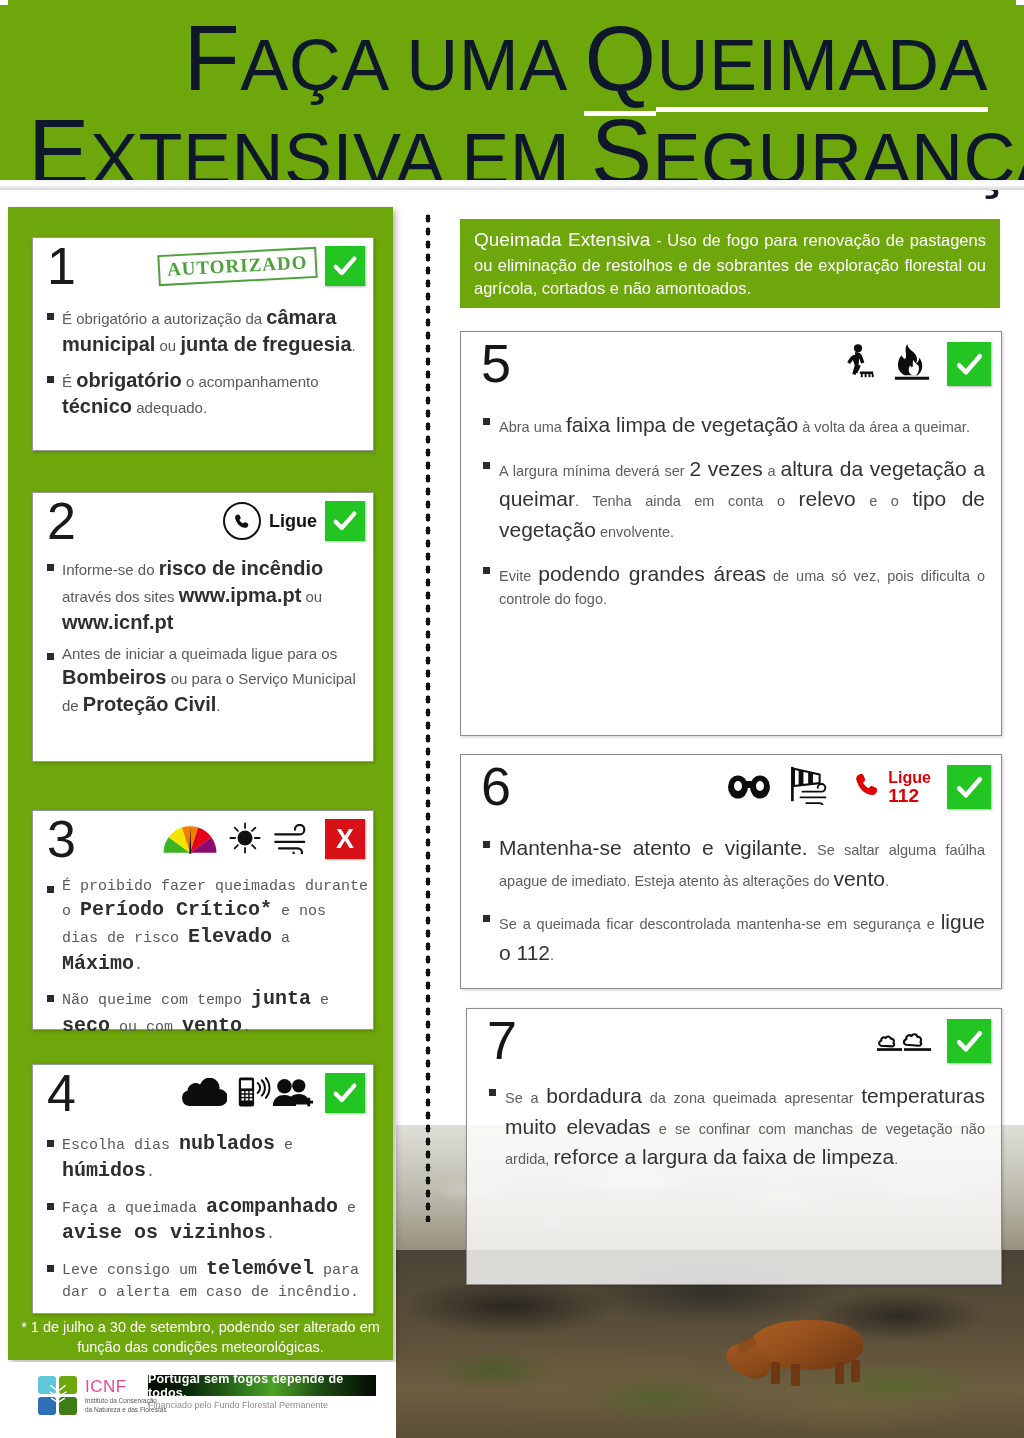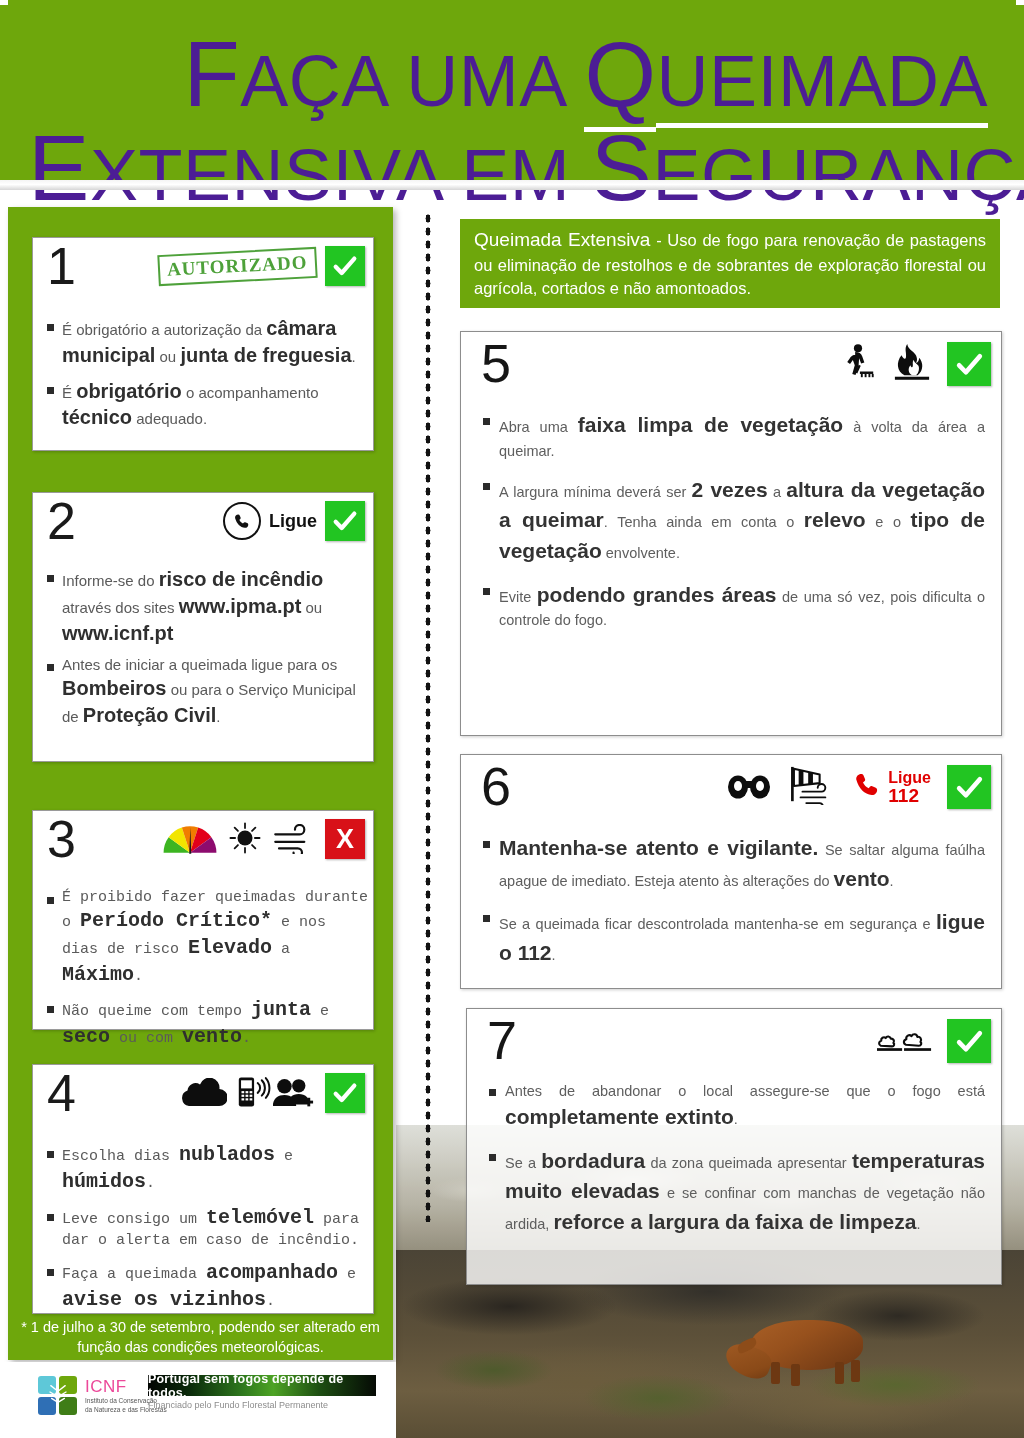--- a/index.html
+++ b/index.html
@@ -59,21 +59,21 @@
     transform:rotate(-20deg);background:#8d4c19;
   }
   .cow .leg{position:absolute;width:9px;height:22px;background:#6d3812;border-radius:2px;}
 
   
   .header{
     position:absolute;left:0;top:0;width:1024px;height:185px;
     background:#6ea70c;
   }
   .header .titlewrap{
-    position:absolute;right:36px;top:14px;width:960px;text-align:right;color:#4c1d95;margin-top:16px;
+    position:absolute;right:36px;top:14px;width:960px;text-align:right;color:#0f172a;
   }
   .title-line{
     font-family:"Liberation Sans","DejaVu Sans",sans-serif;
     font-weight:400;
     letter-spacing:.5px;
     line-height:.96;
     white-space:nowrap;
   }
   .tl1{font-size:72px;}
   .tl2{font-size:72px;margin-top:6px;}
@@ -99,21 +99,21 @@
     font-size:52px;color:#1a1a1a;font-weight:400;line-height:1;
   }
   .card .icons{position:absolute;right:8px;top:8px;display:flex;align-items:center;gap:8px;}
 
   .ok{width:40px;height:40px;background:#22c522;display:flex;align-items:center;justify-content:center;
       box-shadow:1px 1px 2px rgba(0,0,0,.3);}
   .ok svg{width:28px;height:28px;}
   .nok{width:40px;height:40px;background:#d81118;display:flex;align-items:center;justify-content:center;
       box-shadow:1px 1px 2px rgba(0,0,0,.3);color:#fff;font-size:27px;font-weight:bold;line-height:1;}
 
-  .bullets{position:absolute;left:14px;right:4px;margin-top:11px;}
+  .bullets{position:absolute;left:14px;right:4px;}
   .bl{display:flex;margin-bottom:9px;}
   .bl .sq{flex:0 0 auto;width:7px;height:7px;background:#2b2b2b;margin-top:9px;margin-right:8px;}
   .bl .txt{color:#5a5a5a;font-size:15px;line-height:1.34;}
   .bl .txt b{color:#2f2f2f;font-weight:600;font-size:20px;}
 
   .stamp{
     border:2px solid #3f9a2a;color:#3f9a2a;font-family:"Liberation Serif","DejaVu Serif",serif;
     font-weight:bold;font-size:19px;letter-spacing:1px;padding:2px 7px 3px;
     transform:rotate(-3deg);opacity:.92;
   }
@@ -142,21 +142,21 @@
   .greenbox .p b{font-weight:400;font-size:19px;}
 
   .rcard{position:absolute;background:#fff;border:1px solid #8d8d8d;box-shadow:1px 1px 3px rgba(0,0,0,.2);}
   .rcard.transp{background:rgba(255,255,255,0.80);}
   .rcard .num{position:absolute;left:20px;top:4px;font-size:54px;color:#161616;line-height:1;}
   .rcard .icons{position:absolute;right:10px;top:10px;display:flex;align-items:center;gap:14px;}
   .rbullets{position:absolute;left:22px;right:16px;}
   .rbl{display:flex;margin-bottom:13px;}
   .rbl .sq{flex:0 0 auto;width:7px;height:7px;background:#2b2b2b;margin-top:8px;margin-right:9px;}
   .rbl .txt{color:#5e5e5e;font-size:14.5px;line-height:1.46;text-align:justify;}
-  .rbl .txt b{color:#333;font-weight:700;font-size:21px;}
+  .rbl .txt b{color:#333;font-weight:400;font-size:21px;}
 
   
   .footer{position:absolute;left:0;top:1362px;width:396px;height:76px;background:#fff;}
   .icnf{position:absolute;left:38px;top:14px;display:flex;align-items:center;gap:7px;}
   .icnf-mark{width:40px;height:40px;position:relative;}
   .icnf-mark i{position:absolute;width:18px;height:18px;border-radius:3px;display:block;}
   .icnf-text .big{font-size:17px;font-weight:normal;color:#ec4899;letter-spacing:.5px;line-height:1;}
   .icnf-text .small{font-size:6.5px;color:#555;line-height:1.25;margin-top:2px;}
   .slogan{position:absolute;left:148px;top:13px;width:228px;}
   .slogan .bar{
@@ -358,25 +358,25 @@
           </svg>
       </div>
     </div>
     <div class="bullets" style="top:66px;font-family:Liberation Mono, monospace;">
       <div class="bl">
           <span class="sq"></span>
           <span class="txt">Escolha dias <b>nublados</b> e <b>húmidos</b>.</span>
         </div>
       <div class="bl">
           <span class="sq"></span>
+          <span class="txt">Faça a queimada <b>acompanhado</b> e <b>avise os vizinhos</b>.</span>
+        </div>
+      <div class="bl">
+          <span class="sq"></span>
           <span class="txt">Leve consigo um <b>telemóvel</b> para dar o alerta em caso de incêndio.</span>
-        </div>
-      <div class="bl">
-          <span class="sq"></span>
-          <span class="txt">Faça a queimada <b>acompanhado</b> e <b>avise os vizinhos</b>.</span>
         </div>
     </div>
   </div>
 
   <div class="footnote">* 1 de julho a 30 de setembro, podendo ser alterado em função das condições meteorológicas.</div>
 
   <div class="dots"></div>
 
   <div class="greenbox">
     <div class="p"><b>Queimada Extensiva</b><span> - Uso de fogo para renovação de pastagens ou eliminação de restolhos e de sobrantes de exploração florestal ou agrícola, cortados e não amontoados.</span></div>
@@ -497,24 +497,20 @@
           <rect x="28" y="24.5" width="28" height="2.8" fill="#0d0d0d"></rect>
         </svg>
       </div>
       <div class="ok" style="width:44px;height:44px;">
         <svg viewBox="0 0 24 24" style="width:31px;height:31px;" aria-hidden="true">
             <path d="M4 12.6 L9.2 18 L20 5.6" stroke="#fff" stroke-width="3.6" fill="none" stroke-linecap="round" stroke-linejoin="round"></path>
           </svg>
       </div>
     </div>
     <div class="rbullets" style="top:72px;">
-      <div class="rbl">
-          <span class="sq"></span>
-          <span class="txt">Antes de abandonar o local assegure-se que o fogo está <b>completamente extinto</b>.</span>
-        </div>
       <div class="rbl">
           <span class="sq"></span>
           <span class="txt">Se a <b>bordadura</b> da zona queimada apresentar <b>temperaturas muito elevadas</b> e se confinar com manchas de vegetação não ardida, <b>reforce a largura da faixa de limpeza</b>.</span>
         </div>
     </div>
   </div>
 
   <div class="footer">
     <div class="icnf">
       <div class="icnf-mark">

